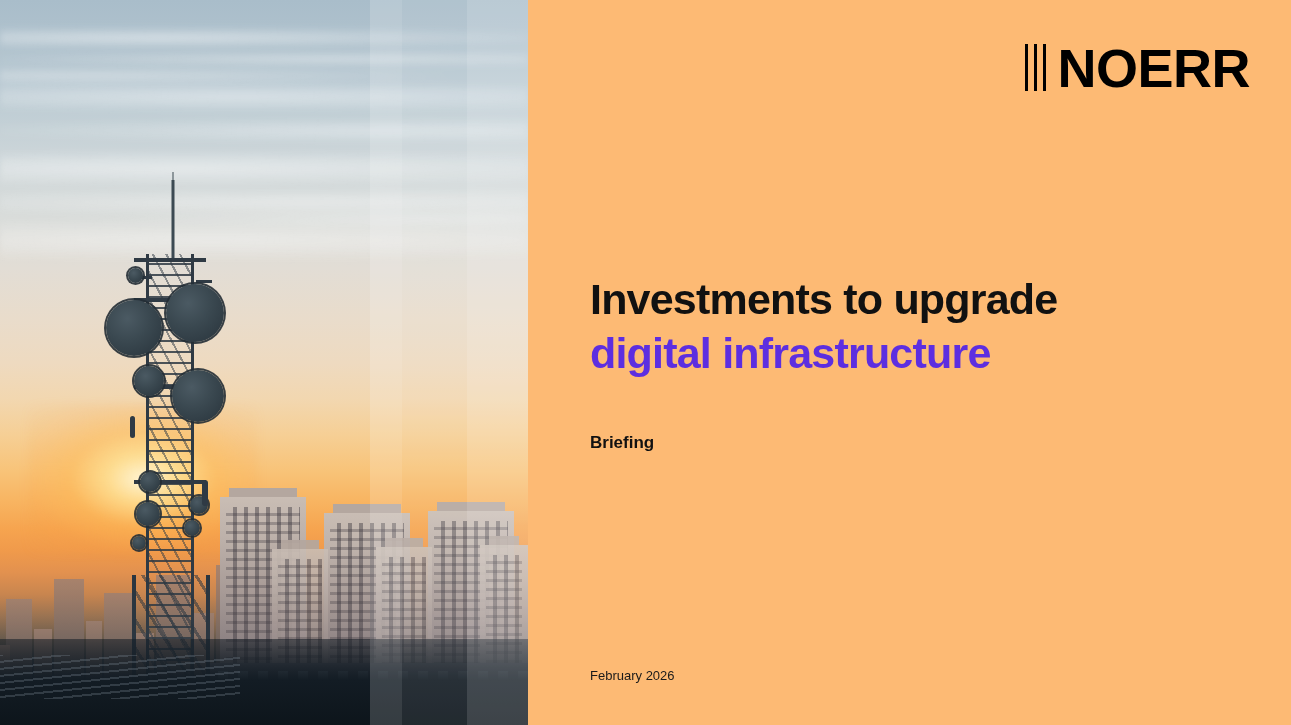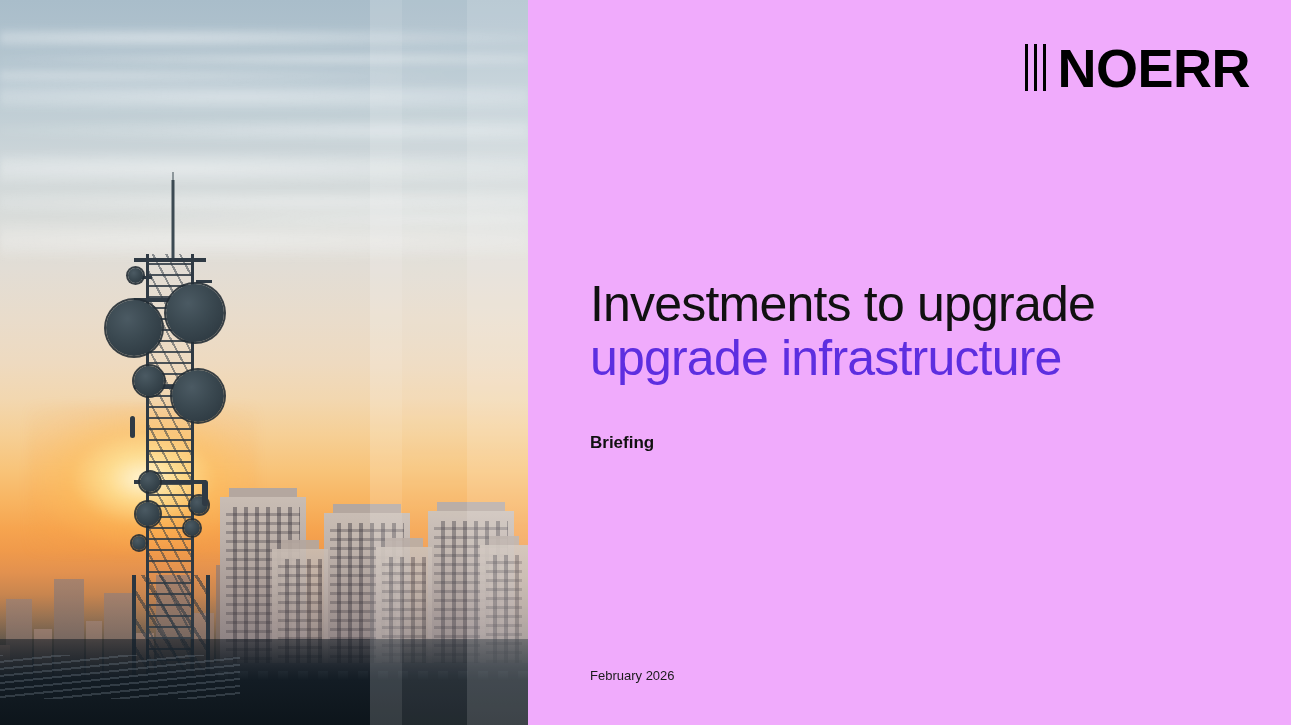--- a/index.html
+++ b/index.html
@@ -284,21 +284,21 @@
   .band.b2 { left: 402px; width: 65px; background: rgba(255,255,255,.09); }
   .band.b3 { left: 467px; width: 61px; background: rgba(255,255,255,.20); }
 
   
   .content {
     position: absolute;
     left: 528px;
     top: 0;
     right: 0;
     bottom: 0;
-    background: #f0abfc;
+    background: #fdba74;
   }
 
   
   .logo {
     position: absolute;
     right: 41px;
     top: 38px;
     display: flex;
     align-items: flex-end;
     height: 54px;
@@ -326,22 +326,22 @@
     color: #000000;
     white-space: nowrap;
   }
 
   
   .headline {
     position: absolute;
     left: 62px;
     top: 243px;
     width: 640px;
-    font-weight: 400;
-    font-size: 50px;
+    font-weight: 700;
+    font-size: 43px;
     line-height: 54px;
     letter-spacing: -0.8px;
     color: #111111;
   }
   .headline .line2 { color: #5d2ee0; display: block; }
 
   .subtitle {
     position: absolute;
     left: 62px;
     top: 433px;
@@ -459,21 +459,21 @@
       <span class="logo-bars">
         <i></i>
           <i></i>
           <i></i>
       </span>
       <span class="logo-word">NOERR</span>
     </div>
 
     <h1 class="headline">
       <span class="line1">Investments to upgrade</span>
-      <span class="line2">upgrade infrastructure</span>
+      <span class="line2">digital infrastructure</span>
     </h1>
 
     <div class="subtitle">Briefing</div>
 
     <div class="date">February 2026</div>
   </div>
 
 </div>
 
 </body></html>

